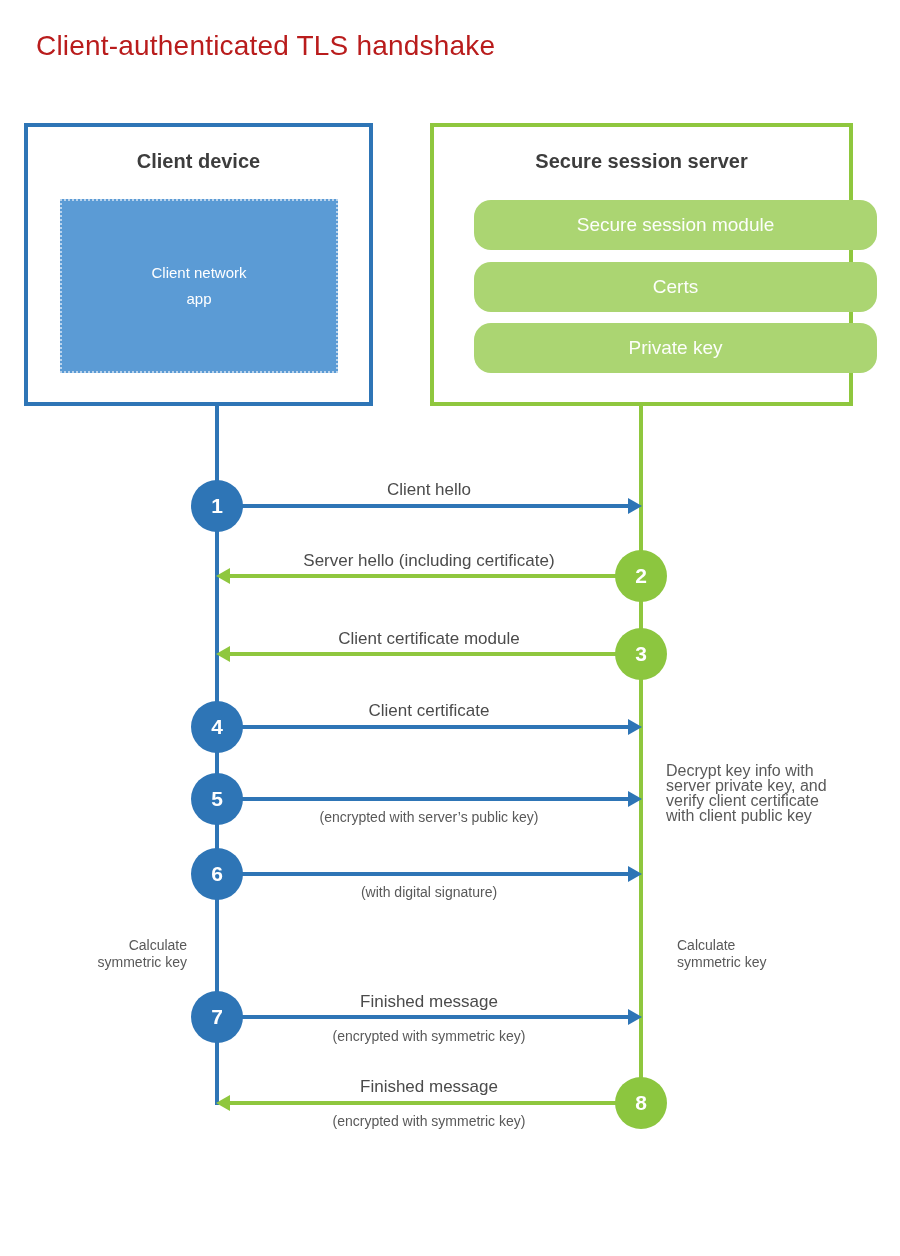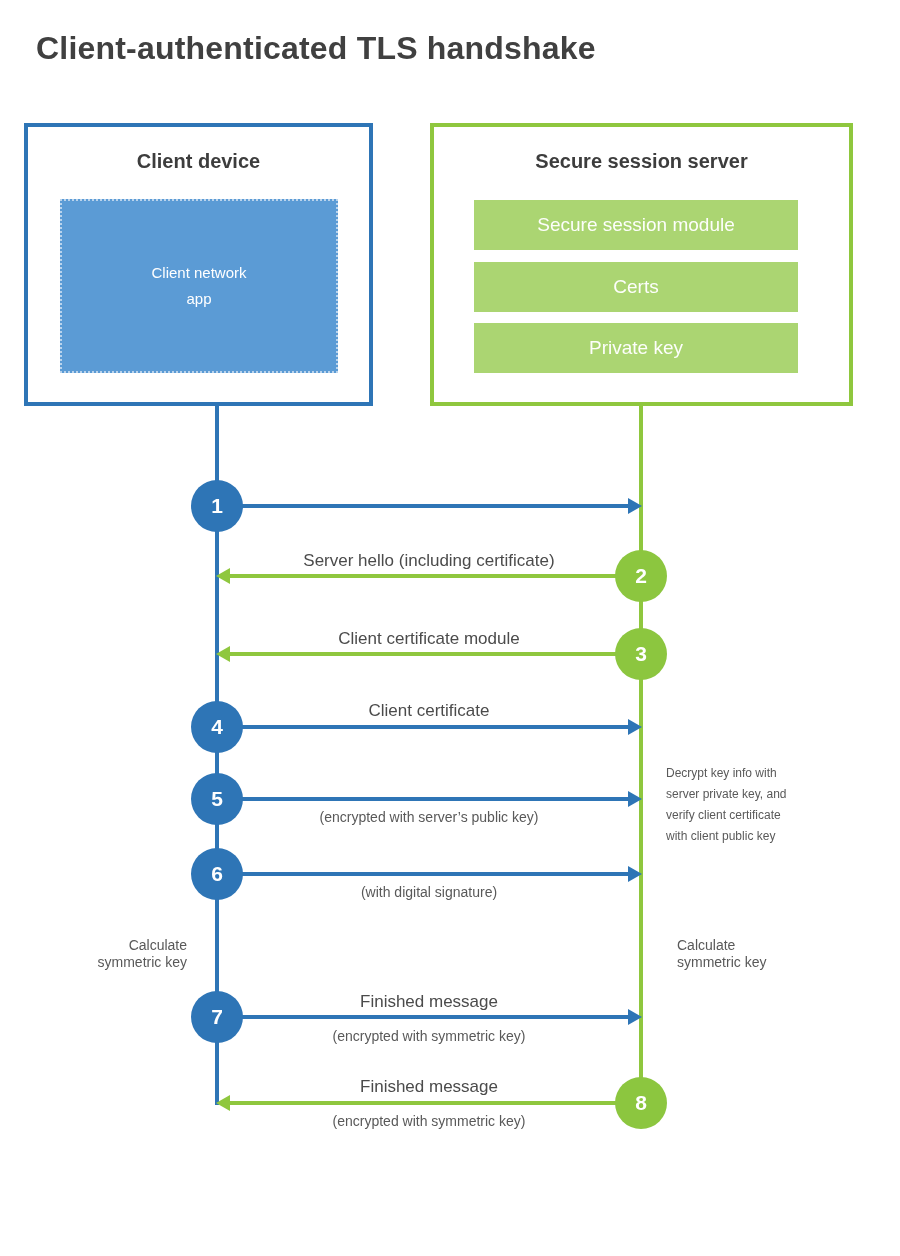--- a/index.html
+++ b/index.html
@@ -9,23 +9,23 @@
     position: relative;
     width: 900px;
     height: 1256px;
     background: #ffffff;
     overflow: hidden;
   }
   .page-title {
     position: absolute;
     left: 36px;
     top: 30px;
-    font-size: 32px;
-    font-weight: 700;
-    color: #404040;
+    font-size: 28px;
+    font-weight: 400;
+    color: #b91c1c;
     letter-spacing: 0.2px;
   }
   
   .actor-box {
     position: absolute;
     top: 123px;
     height: 283px;
     background: #ffffff;
   }
   .client-box {
@@ -64,28 +64,29 @@
     display: block;
     width: 180px;
     text-align: center;
     color: #ffffff;
     font-size: 15px;
     line-height: 26px;
   }
   .server-bar {
     position: absolute;
     left: 40px;
-    width: 324px;
+    width: 403px;
     height: 50px;
     background: #abd572;
     color: #fdfefb;
     font-size: 19px;
     display: flex;
     align-items: center;
     justify-content: center;
+    border-radius: 17px;
   }
   .bar-1 { top: 73px; }
   .bar-2 { top: 135px; }
   .bar-3 { top: 196px; }
   
   .lifeline {
     position: absolute;
     width: 4px;
     top: 404px;
     height: 701px;
@@ -138,22 +139,22 @@
     position: absolute;
     left: 217px;
     width: 424px;
     text-align: center;
     font-size: 14px;
     color: #595959;
   }
   
   .side-note {
     position: absolute;
-    font-size: 12px;
-    line-height: 21px;
+    font-size: 16px;
+    line-height: 15px;
     color: #595959;
     white-space: pre-line;
   }
   .note-decrypt { left: 666px; top: 763px; width: 175px; }
   .note-calc-right { left: 677px; top: 937px; width: 130px; font-size: 14px; line-height: 17px; }
   .note-calc-left { left: 37px; top: 937px; width: 150px; text-align: right; font-size: 14px; line-height: 17px; }
 </style>
 </head>
 <body>
 
@@ -172,20 +173,21 @@
   <div class="actor-box server-box">
     <div class="box-title">Secure session server</div>
     <div class="server-bar bar-1">Secure session module</div>
     <div class="server-bar bar-3">Private key</div>
     <div class="server-bar bar-2">Certs</div>
   </div>
 
   <div class="lifeline blue"></div>
   <div class="lifeline green"></div>
 
+  <div class="msg-label" style="top:480px">Client hello</div>
   <div class="msg-line blue to-right" style="top:504px"></div>
   <div class="msg-head blue to-right" style="top:498px"></div>
   <div class="step-circle blue" style="left:191px; top:480px">
       <span>1</span>
     </div>
 
   <div class="msg-label" style="top:551px">Server hello (including certificate)</div>
   <div class="msg-line green to-left" style="top:574px"></div>
   <div class="msg-head green to-left" style="top:568px"></div>
   <div class="step-circle green" style="left:615px; top:550px">

